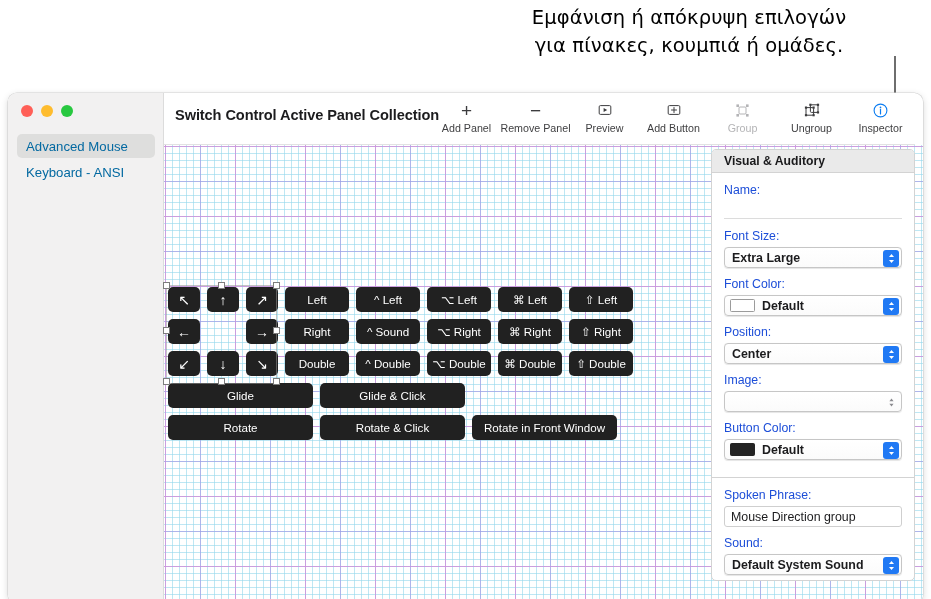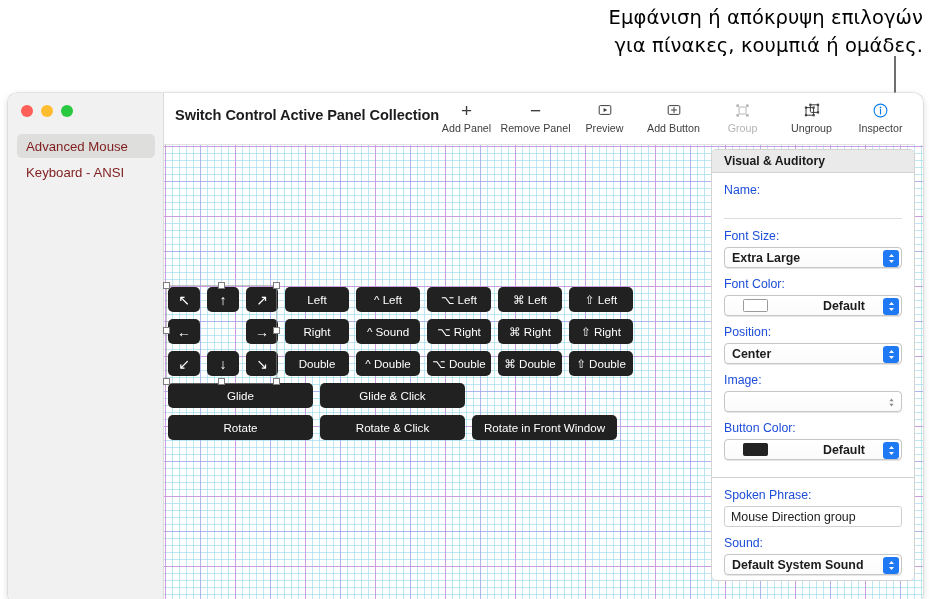--- a/index.html
+++ b/index.html
@@ -7,21 +7,21 @@
     width: 931px; height: 599px;
     background: #ffffff;
     font-family: "Liberation Sans", sans-serif;
     overflow: hidden;
   }
   #root { position: relative; width: 931px; height: 599px; background:#fff; }
 
   
   .callout {
     position: absolute; left: 455px; top: 4px; width: 468px;
-    text-align: right;
+    text-align: center;
     font-size: 19.5px; line-height: 28px; color: #000;
     font-family: "DejaVu Sans", sans-serif;
     letter-spacing: 0.1px;
   }
   .callout-line {
     position: absolute; left: 894px; top: 56px;
     width: 2px; height: 56px; background: #6e6e6e;
   }
 
   
@@ -47,21 +47,21 @@
   .light { width: 12px; height: 12px; border-radius: 50%; }
   .light.red    { background: #ff5f57; }
   .light.yellow { background: #febc2e; }
   .light.green  { background: #28c840; }
 
   .side-list { position: absolute; left: 0; top: 41px; width: 156px; }
   .side-item {
     height: 24px; margin: 0 9px 2px 9px;
     display: flex; align-items: center;
     padding-left: 9px;
-    font-size: 13.2px; color: #7f1d1d;
+    font-size: 13.2px; color: #0369a1;
     border-radius: 5px;
   }
   .side-item.selected { background: #dededd; }
 
   
   .toolbar {
     position: absolute; left: 156px; top: 0; right: 8px; height: 52px;
     background: #ffffff;
     border-bottom: 0.6px solid #e2e2e2;
   }
@@ -191,21 +191,21 @@
     color: #fff; line-height: 6px; font-size: 8px;
   }
   .popup.plainstep .stepper {
     background: transparent; color: #8a8a8e;
   }
   .swatch {
     width: 25px; height: 13px; border: 0.8px solid #9b9b9b;
     margin-right: 7px; border-radius: 1.5px; background: #fff;
   }
   .swatch.dark { background: #232323; border-color: #232323; }
-  .popup.tight { padding-left: 18px; gap: 48px; }
+  .popup.tight { padding-left: 5px; }
 </style>
 </head>
 <body>
 
 <div id="root">
 
   <div class="callout">
     <div>Εμφάνιση ή απόκρυψη επιλογών</div>
     <div>για πίνακες, κουμπιά ή ομάδες.</div>
   </div>

